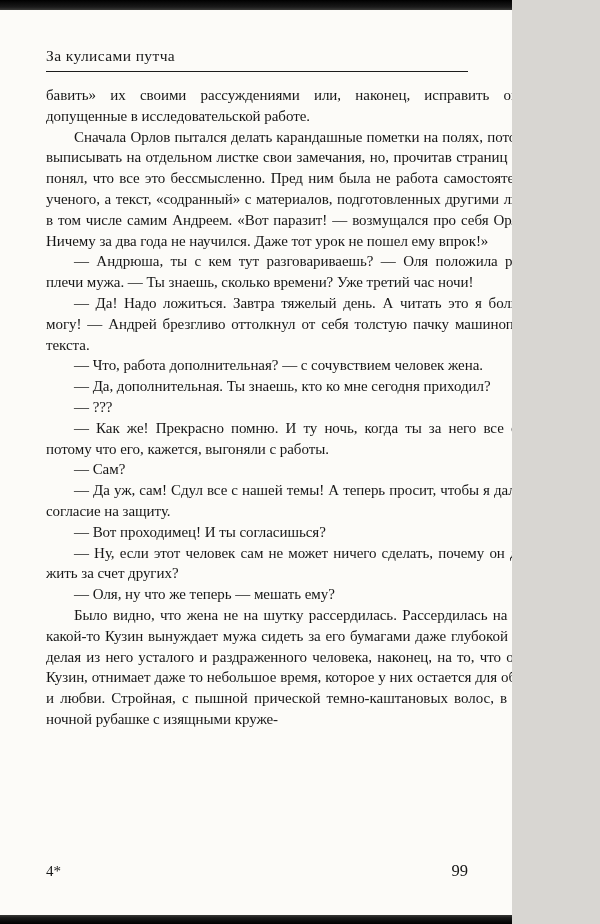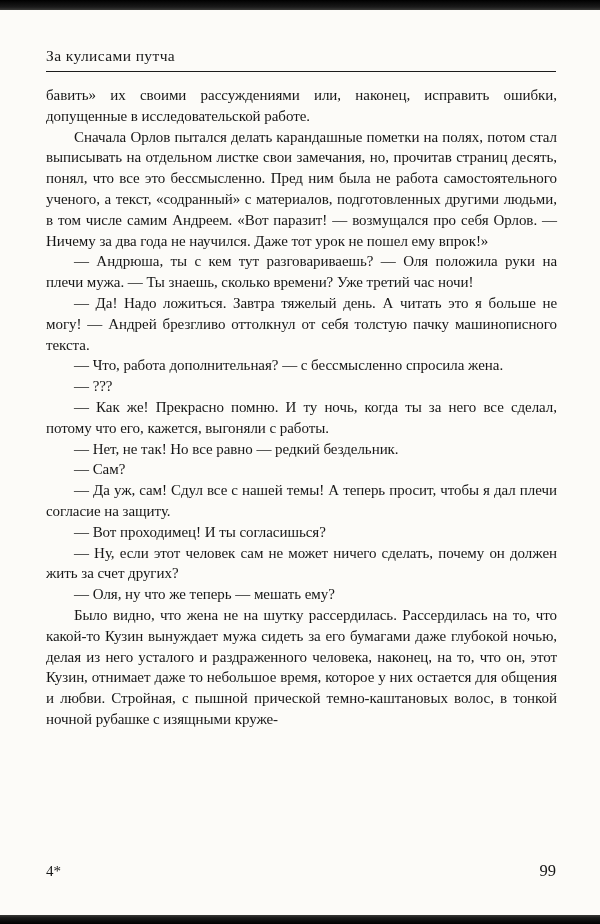--- a/index.html
+++ b/index.html
@@ -4,21 +4,21 @@
 <style>
   * { margin: 0; padding: 0; box-sizing: border-box; }
   html, body { width: 600px; }
   body {
     width: 600px; height: 924px;
     background: #d8d6d2;
     font-family: "Liberation Serif", serif;
   }
   .page {
     position: relative;
-    width: 600px; height: 924px;
+    width: 512px; height: 924px;
     background: #fcfbf8;
     color: #161616;
     overflow: hidden;
   }
   .scan-edge {
     position: absolute; left: 0; width: 100%;
   }
   .scan-edge.top {
     top: 0; height: 10px;
     background: linear-gradient(to bottom, #000 0%, #1a1a1a 70%, #3a3a38 100%);
@@ -77,24 +77,24 @@
     <span>За кулисами путча</span>
   </div>
 
   <hr class="header-rule">
 
   <div class="body-text">
     <p class="no-indent">бавить» их своими рассуждениями или, наконец, исправить ошибки, допущенные в исследовательской работе.</p>
     <p>Сначала Орлов пытался делать карандашные пометки на полях, потом стал выписывать на отдельном листке свои замечания, но, прочитав страниц десять, понял, что все это бессмысленно. Пред ним была не работа самостоятельного ученого, а текст, «содранный» с материалов, подготовленных другими людьми, в том числе самим Андреем. «Вот паразит! — возмущался про себя Орлов. — Ничему за два года не научился. Даже тот урок не пошел ему впрок!»</p>
     <p>— Андрюша, ты с кем тут разговариваешь? — Оля положила руки на плечи мужа. — Ты знаешь, сколько времени? Уже третий час ночи!</p>
     <p>— Да! Надо ложиться. Завтра тяжелый день. А читать это я больше не могу! — Андрей брезгливо оттолкнул от себя толстую пачку машинописного текста.</p>
-    <p>— Что, работа дополнительная? — с бессмысленно спросила жена.</p>
+    <p>— Что, работа дополнительная? — с сочувствием человек жена.</p>
+    <p>— Да, дополнительная. Ты знаешь, кто ко мне сегодня приходил?</p>
     <p>— ???</p>
     <p>— Как же! Прекрасно помню. И ту ночь, когда ты за него все сделал, потому что его, кажется, выгоняли с работы.</p>
-    <p>— Нет, не так! Но все равно — редкий бездельник.</p>
     <p>— Сам?</p>
     <p>— Да уж, сам! Сдул все с нашей темы! А теперь просит, чтобы я дал плечи согласие на защиту.</p>
     <p>— Вот проходимец! И ты согласишься?</p>
     <p>— Ну, если этот человек сам не может ничего сделать, почему он должен жить за счет других?</p>
     <p>— Оля, ну что же теперь — мешать ему?</p>
     <p>Было видно, что жена не на шутку рассердилась. Рассердилась на то, что какой-то Кузин вынуждает мужа сидеть за его бумагами даже глубокой ночью, делая из него усталого и раздраженного человека, наконец, на то, что он, этот Кузин, отнимает даже то небольшое время, которое у них остается для общения и любви. Стройная, с пышной прической темно-каштановых волос, в тонкой ночной рубашке с изящными круже-</p>
   </div>
 
   <div class="footer">
     <span class="sig">4*</span>

